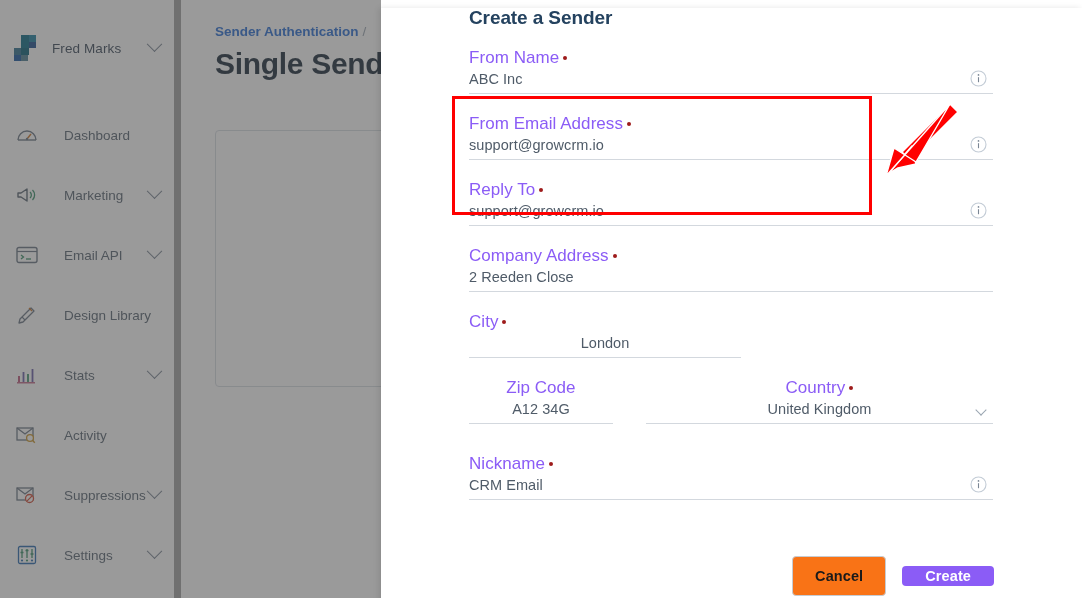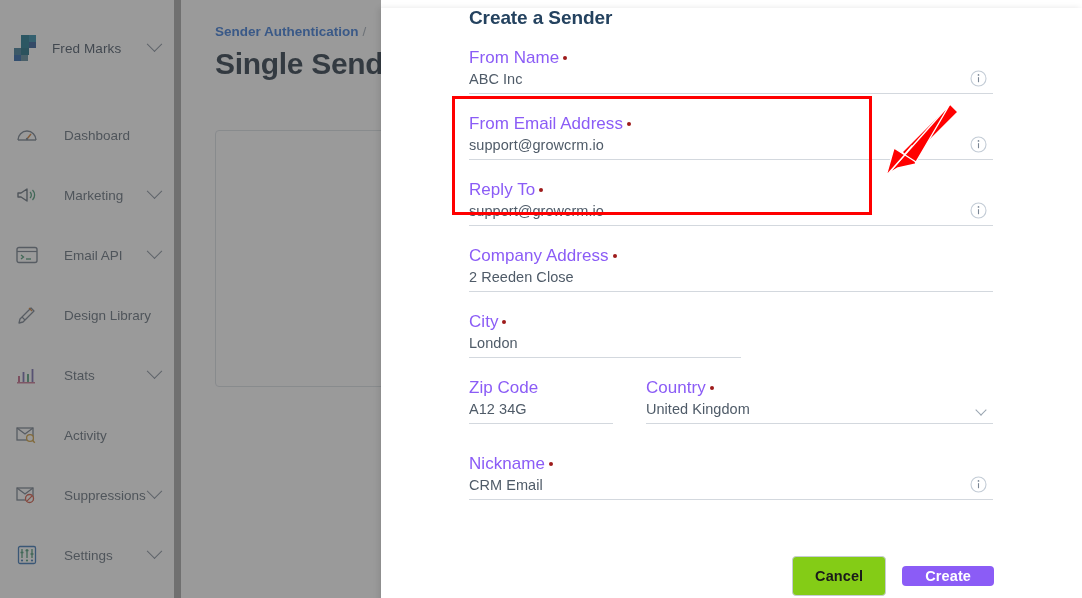--- a/index.html
+++ b/index.html
@@ -100,32 +100,32 @@
   .field-value {
     font-size: 14.5px; color: #4f5b68; letter-spacing: .05px;
     padding-bottom: 6px; border-bottom: 1px solid #d3d8de;
     display: block; min-height: 22px;
   }
   .info-ico {
     position: absolute; right: 6px; bottom: 7px;
     width: 17px; height: 17px;
   }
 
-  .row2 { display: flex; gap: 14px; margin-bottom: 20px; }
+  .row2 { display: flex; gap: 14px; margin-bottom: 20px; text-align: center; }
   .row2 > .col { position: relative; }
   .col-zip { width: 148px; margin-right: 19px; }
   .col-country { width: 357px; }
   .sel-chev {
     position: absolute; right: 8px; bottom: 10px;
     width: 8px; height: 8px;
     border-right: 1.4px solid #9aa5b1; border-bottom: 1.4px solid #9aa5b1;
     transform: rotate(45deg);
   }
 
-  .w-short { width: 272px; }
+  .w-short { width: 272px; text-align: center; }
   .w-full  { width: 524px; }
 
   
   .hl-box {
     position: absolute; left: 452px; top: 96px;
     width: 420px; height: 119px;
     border: 3px solid #ff0000; pointer-events: none;
   }
   .arrow { position: absolute; left: 870px; top: 100px; pointer-events: none; }
 
@@ -133,21 +133,21 @@
   .footer {
     position: absolute; right: 88px; bottom: 10px;
     display: flex; align-items: center; gap: 16px;
   }
   .btn {
     font-family: "Liberation Sans", sans-serif;
     font-size: 14.5px; font-weight: bold; letter-spacing: .1px;
     border-radius: 4px; cursor: pointer; line-height: 1;
   }
   .btn-cancel {
-    background: #84cc16; color: #1a1a1a;
+    background: #f97316; color: #1a1a1a;
     border: 1px solid #c6ccd3; padding: 12px 22px;
   }
   .btn-create {
     background: #8b5cf6; color: #ffffff; border: none; padding: 3px 23px;
   }
 </style>
 </head>
 <body>
 
 <div id="root">

